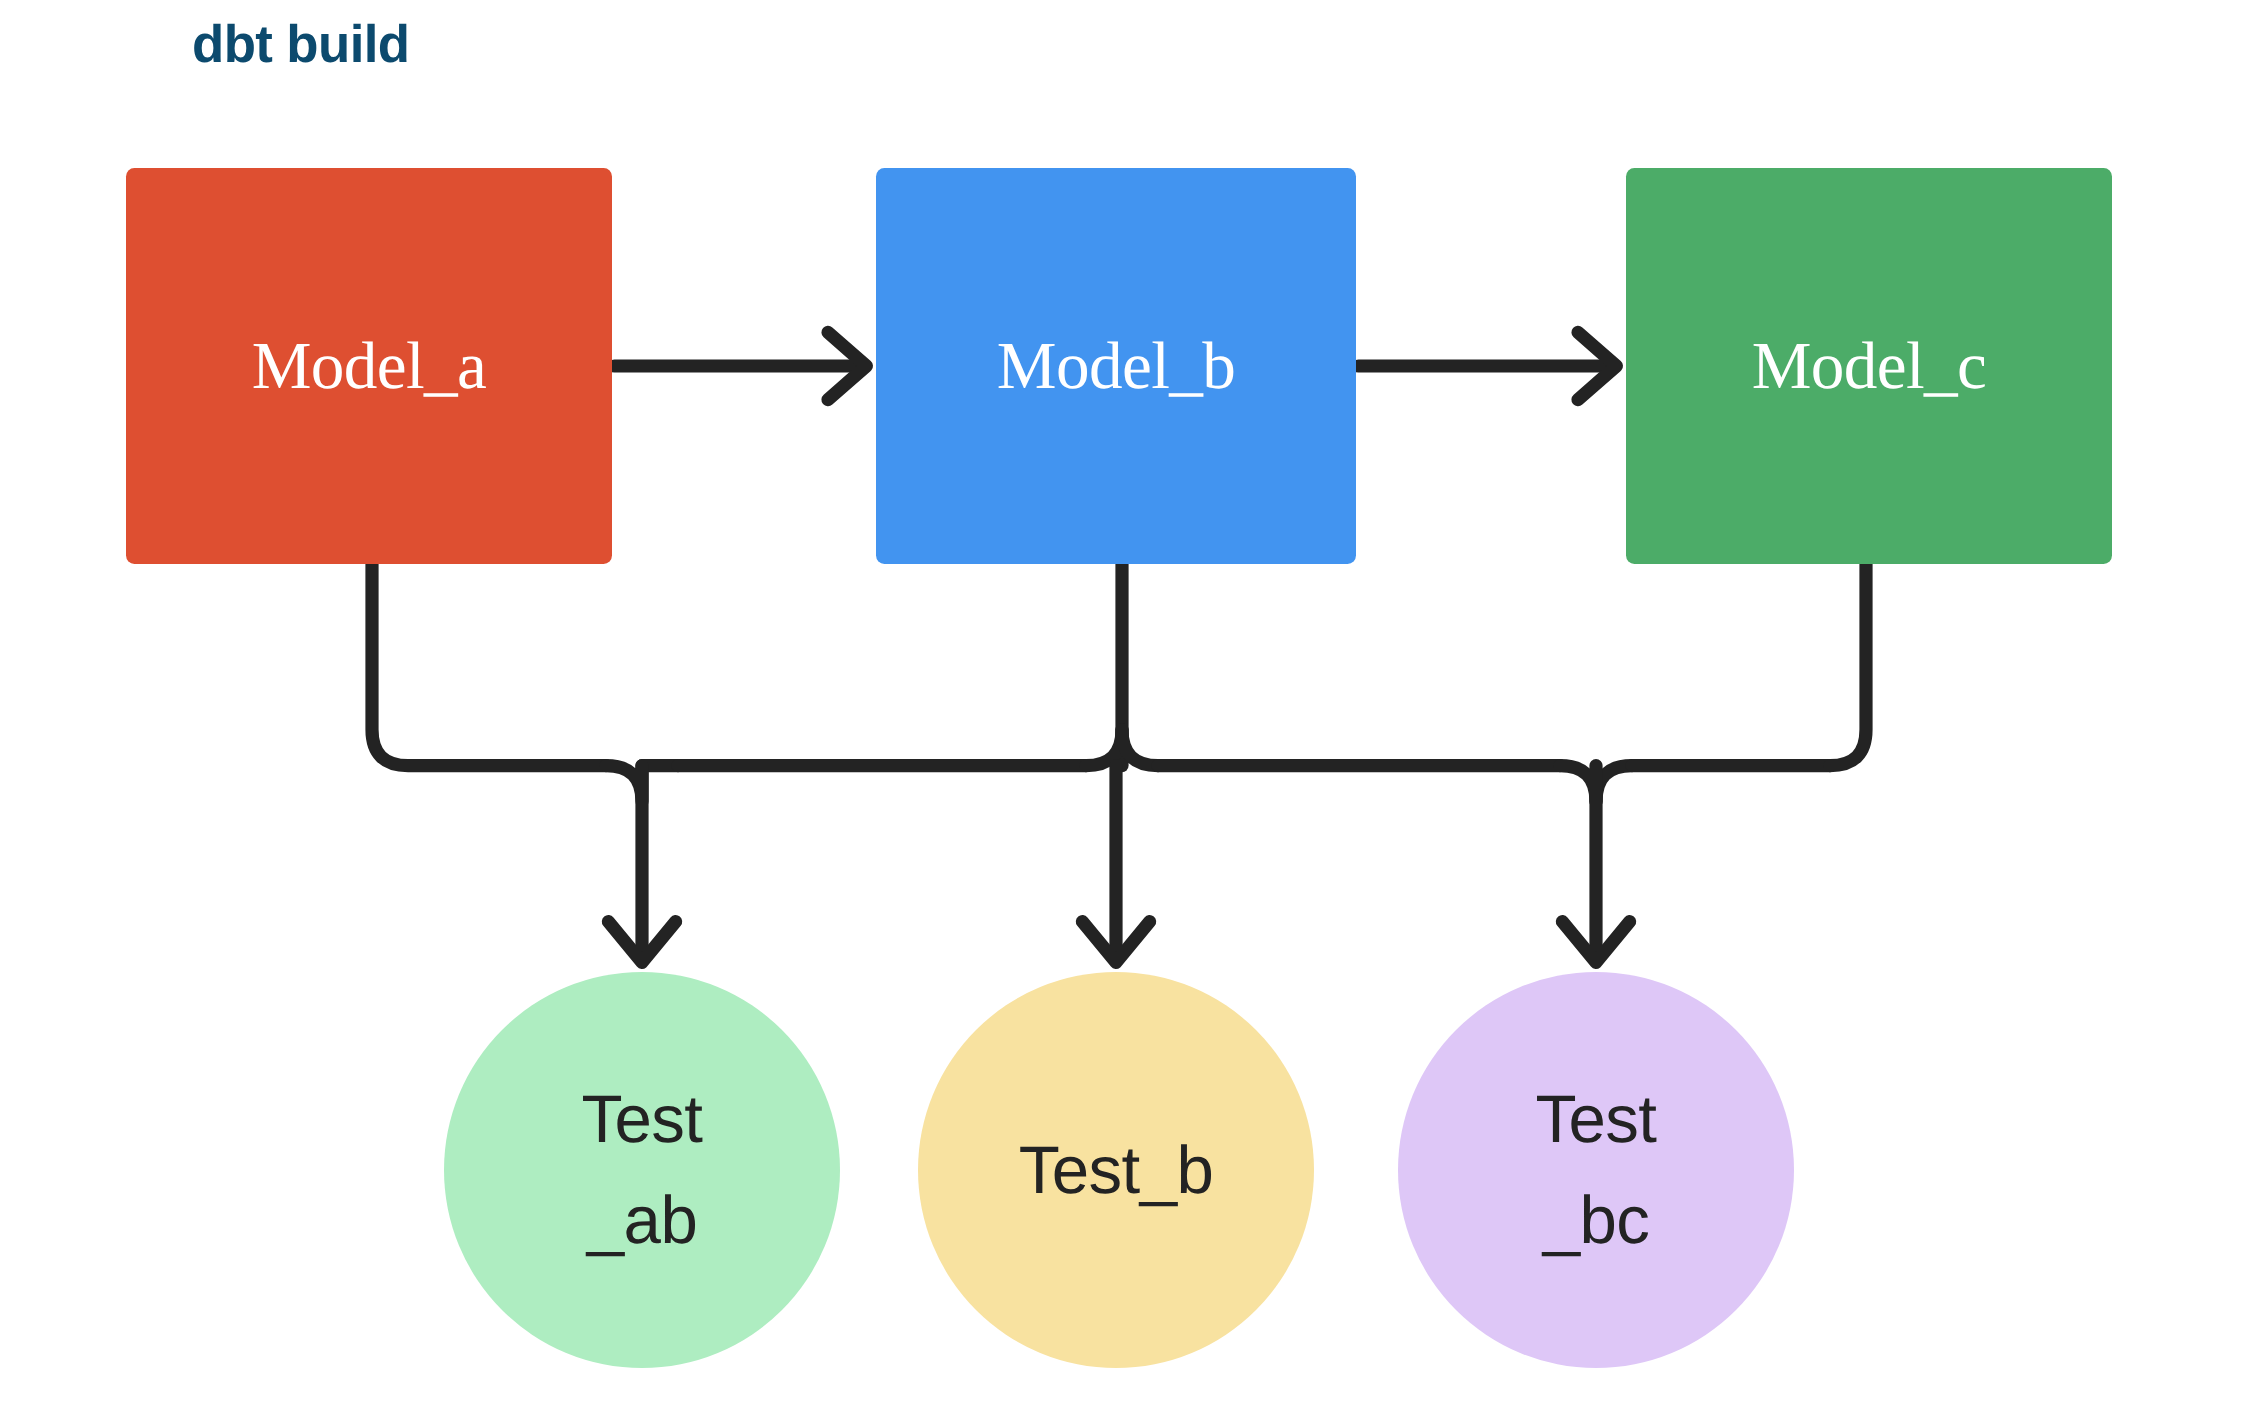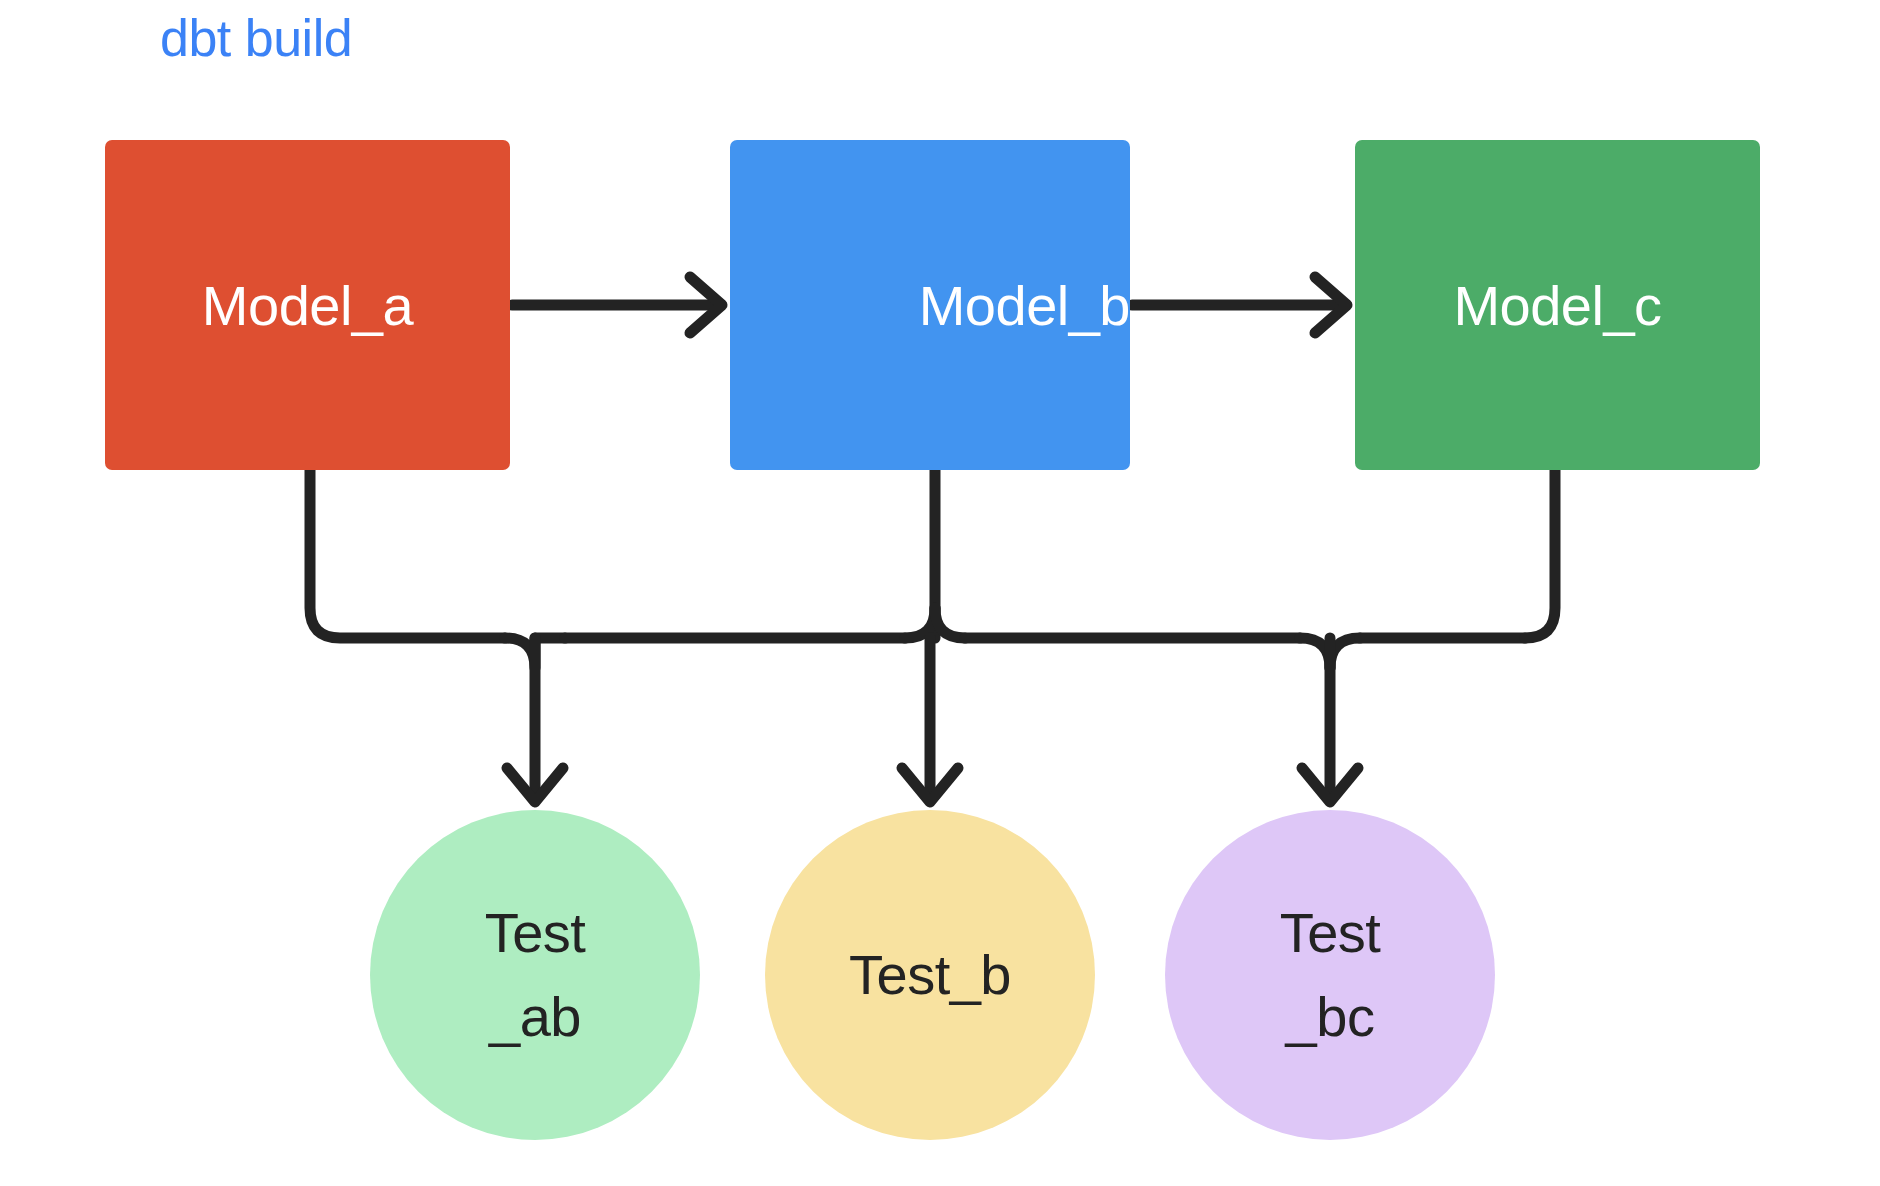--- a/index.html
+++ b/index.html
@@ -23,37 +23,38 @@
     left: 0;
     top: 0;
     width: 1880px;
     height: 1186px;
     pointer-events: none;
   }
   .diagram-title {
     position: absolute;
     left: 160px;
     top: 8px;
-    font-size: 52px;
+    font-size: 44px;
     line-height: 60px;
-    color: #3b82f6;
-    font-weight: 400;
+    color: #0c4a6e;
+    font-weight: 700;
     letter-spacing: -0.5px;
     white-space: nowrap;
   }
   .node-box {
     position: absolute;
     border-radius: 7px;
     display: flex;
     align-items: center;
     justify-content: center;
     color: #ffffff;
     font-size: 56px;
     letter-spacing: -0.5px;
     box-sizing: border-box;
+    font-family: Liberation Serif, serif;
   }
   .node-circle {
     position: absolute;
     border-radius: 50%;
     display: flex;
     flex-direction: column;
     align-items: center;
     justify-content: center;
     color: #232323;
     font-size: 56px;
@@ -110,21 +111,21 @@
 
       <path d="M 1330 638 L 1330 800"></path>
       <path d="M 1302 768 L 1330 802 L 1358 768"></path>
     </g>
   </svg>
 
   <div class="node-box" style="left:105px; top:140px; width:405px; height:330px; background:#de4f31;">
     <span>Model_a</span>
   </div>
 
-  <div class="node-box" style="left:730px; top:140px; width:400px; height:330px; background:#4294f0;justify-content:flex-end;">
+  <div class="node-box" style="left:730px; top:140px; width:400px; height:330px; background:#4294f0;">
     <span>Model_b</span>
   </div>
 
   <div class="node-box" style="left:1355px; top:140px; width:405px; height:330px; background:#4cac68;text-align:right;">
     <span>Model_c</span>
   </div>
 
   <div class="node-circle" style="left:370px; top:810px; width:330px; height:330px; background:#aeedc1;">
     <span class="line">Test</span>
     <span class="line">_ab</span>

